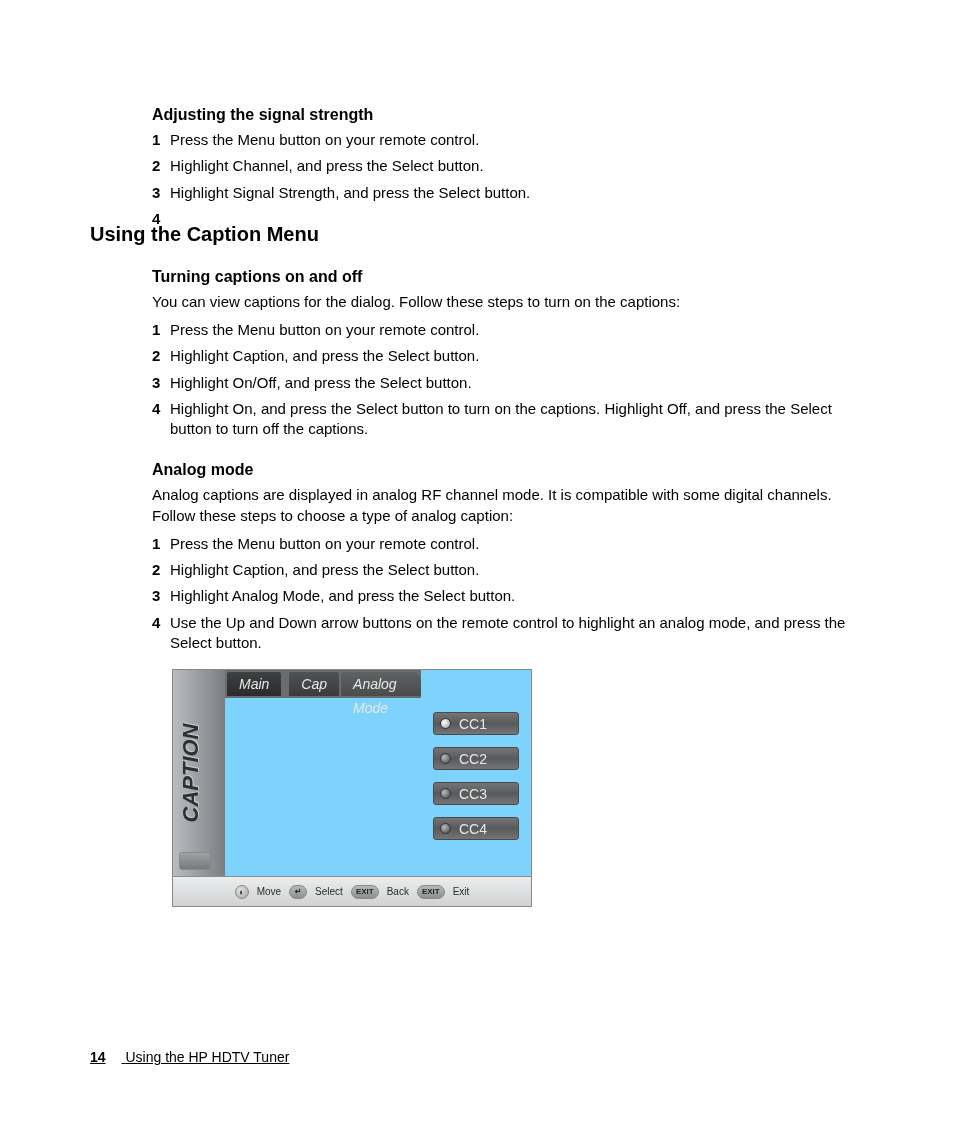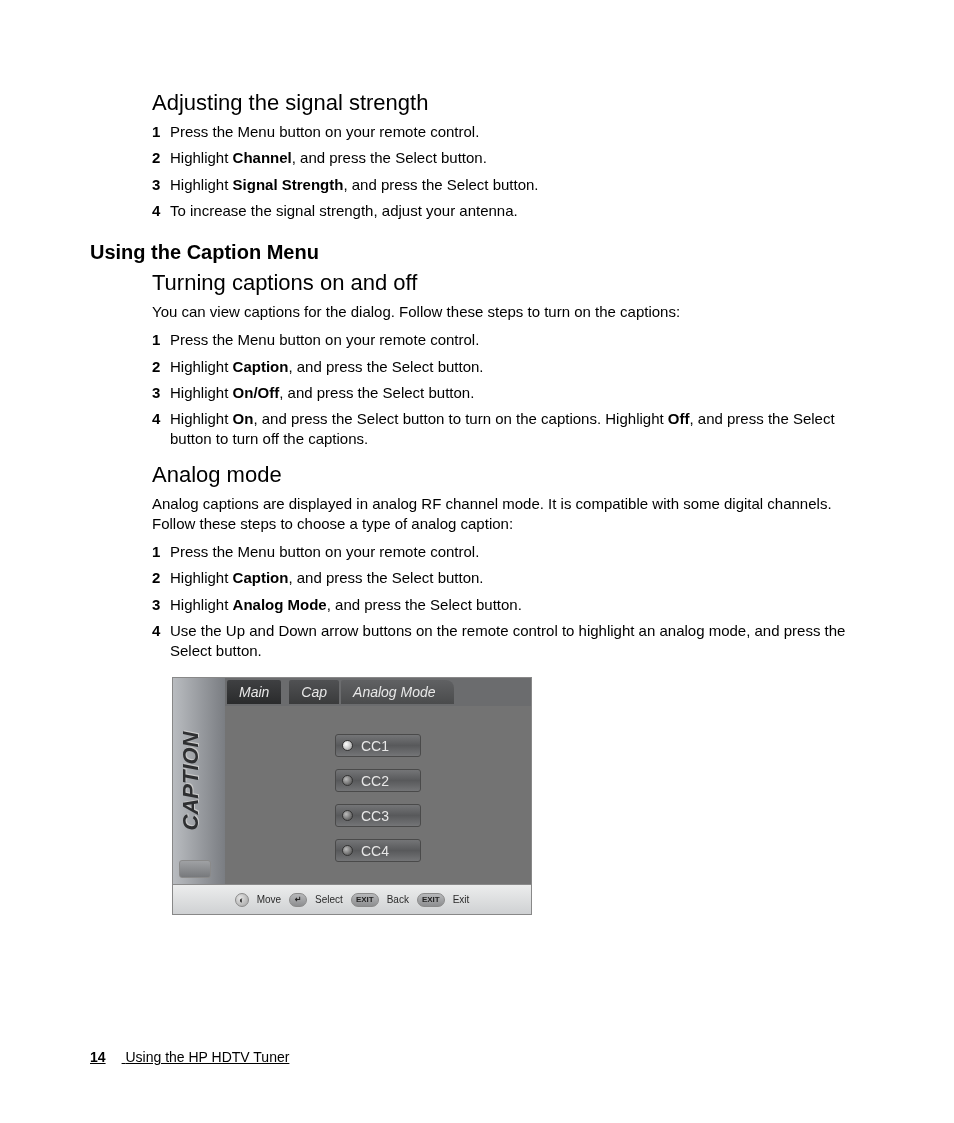--- a/index.html
+++ b/index.html
@@ -16,24 +16,24 @@
   }
   .section { margin-bottom: 12px; }
   .h2 {
     font-weight: bold;
     font-size: 20px;
     margin-left: 0;
     margin-top: 20px;
     margin-bottom: 0;
   }
   .h3 {
-    font-weight: normal;
-    font-size: 22px;
+    font-weight: bold;
+    font-size: 16px;
     margin-left: 62px;
-    margin-top: 6px;
+    margin-top: 22px;
     margin-bottom: 6px;
   }
   .para {
     font-size: 15px;
     margin-left: 62px;
     margin-bottom: 8px;
     line-height: 1.35;
   }
   ol.steps {
     list-style: none;
@@ -47,21 +47,21 @@
     padding-left: 18px;
     margin-bottom: 6px;
   }
   ol.steps > li .num {
     position: absolute;
     left: 0;
     top: 0;
     font-weight: bold;
     font-size: 15px;
   }
-  ol.steps b { font-weight: bold; }
+  ol.steps b { font-weight: normal; }
   .figure {
     margin-left: 82px;
     margin-top: 16px;
     width: 360px;
   }
   .tv-osd {
     width: 360px;
     border: 1px solid #888;
     background: #5a5b5c;
     position: relative;
@@ -94,23 +94,23 @@
     left: 6px;
     bottom: 6px;
     width: 32px;
     height: 18px;
     background: linear-gradient(to bottom,#9fa1a4,#77797c);
     border-radius: 3px;
     border:1px solid #8a8a8a;
   }
   .tv-main {
     flex: 1;
-    background: #737373;
+    background: #7dd3fc;
     display: flex;
-    flex-direction: column;
+    flex-direction: row;
   }
   .tv-tabs {
     display: flex;
     height: 28px;
     background: #6b6c6e;
   }
   .tv-tab {
     height: 24px;
     line-height: 24px;
     font-family: Arial, sans-serif;
@@ -215,21 +215,21 @@
 </style>
 </head>
 <body>
 
 <div class="section">
   <h3 class="h3">Adjusting the signal strength</h3>
   <ol class="steps">
     <li><span class="num">1</span><span>Press the Menu button on your remote control.</span><b></b><span></span></li>
     <li><span class="num">2</span><span>Highlight </span><b>Channel</b><span>, and press the Select button.</span></li>
     <li><span class="num">3</span><span>Highlight </span><b>Signal Strength</b><span>, and press the Select button.</span></li>
-    <li><span class="num">4</span><span>To increase the signal strength, adjust your antenna.</span><b></b><span></span></li>
+    <li><span class="num">4</span><b></b><span></span></li>
   </ol>
 </div>
 
 <h2 class="h2">Using the Caption Menu</h2>
 
 <div class="section">
   <h3 class="h3">Turning captions on and off</h3>
   <p class="para">You can view captions for the dialog. Follow these steps to turn on the captions:</p>
   <ol class="steps">
     <li><span class="num">1</span><span>Press the Menu button on your remote control.</span><b></b><span></span></li>

